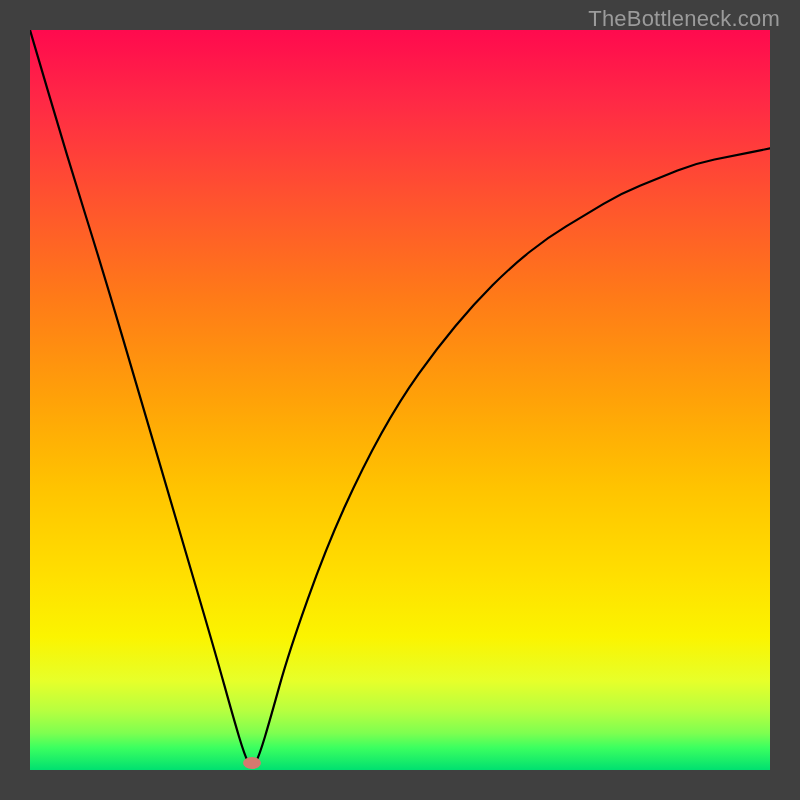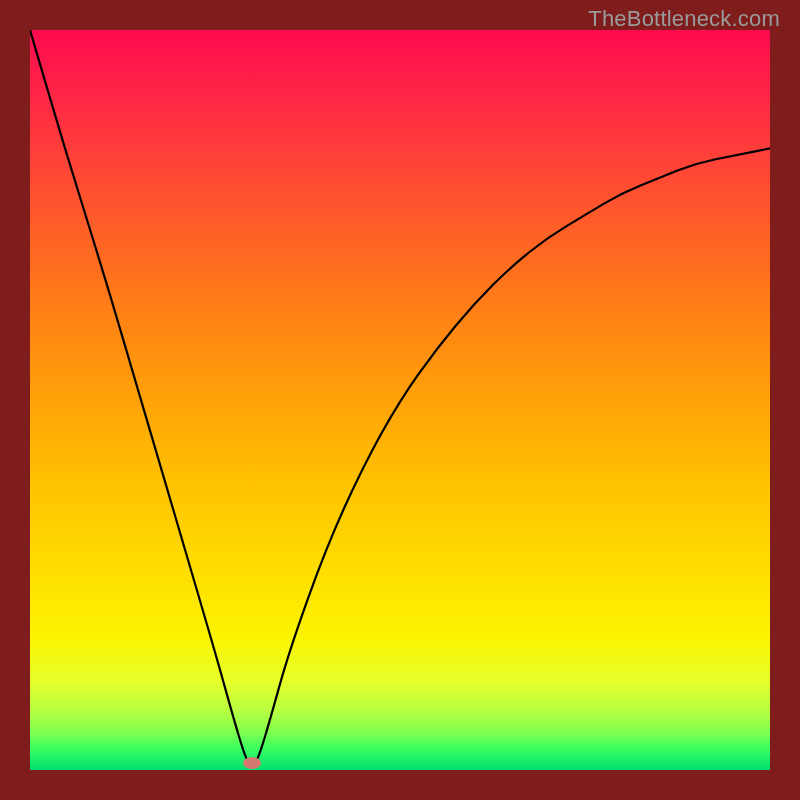--- a/index.html
+++ b/index.html
@@ -8,21 +8,21 @@
     width: 800px;
     height: 800px;
     background: #000;
     overflow: hidden;
     font-family: Arial, Helvetica, sans-serif;
   }
   .outer {
     position: relative;
     width: 800px;
     height: 800px;
-    background: #7f1d1d;
+    background: #404040;
   }
   .plot {
     position: absolute;
     left: 30px;
     top: 30px;
     width: 740px;
     height: 740px;
     background: linear-gradient(
       to bottom,
       #ff0a4e 0%,

